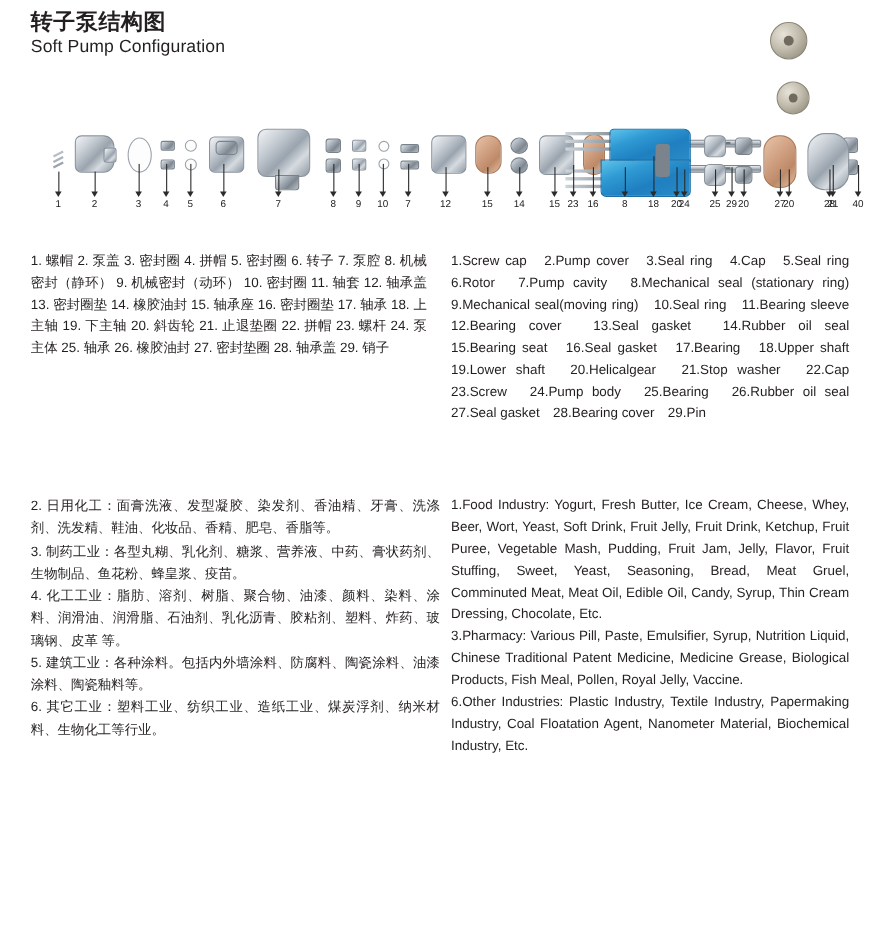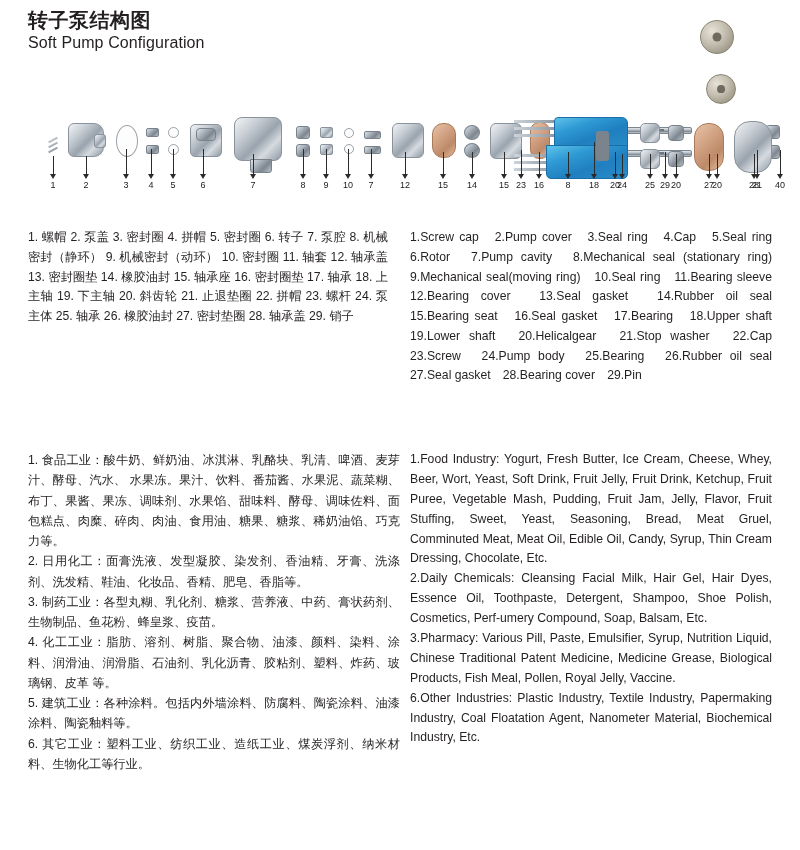--- a/index.html
+++ b/index.html
@@ -387,28 +387,26 @@
         <div class="head"></div>
       <div class="num">28</div>
     </div>
   </div>
 
   <div class="col-cn parts-cn">1. 螺帽  2. 泵盖  3. 密封圈  4. 拼帽  5. 密封圈  6. 转子  7. 泵腔  8. 机械密封（静环）  9. 机械密封（动环）  10. 密封圈  11. 轴套  12. 轴承盖  13. 密封圈垫  14. 橡胶油封  15. 轴承座  16. 密封圈垫  17. 轴承  18. 上主轴  19. 下主轴  20. 斜齿轮  21. 止退垫圈  22. 拼帽  23. 螺杆  24. 泵主体  25. 轴承  26. 橡胶油封  27. 密封垫圈  28. 轴承盖  29. 销子</div>
   <div class="col-en parts-en">1.Screw cap　2.Pump cover　3.Seal ring　4.Cap　5.Seal ring　6.Rotor　7.Pump cavity　8.Mechanical seal (stationary ring)　9.Mechanical seal(moving ring)　10.Seal ring　11.Bearing sleeve　12.Bearing cover　13.Seal gasket　14.Rubber oil seal　15.Bearing seat　16.Seal gasket　17.Bearing　18.Upper shaft　19.Lower shaft　20.Helicalgear　21.Stop washer　22.Cap　23.Screw　24.Pump body　25.Bearing　26.Rubber oil seal　27.Seal gasket　28.Bearing cover　29.Pin</div>
 
 
   <div class="col-cn apps-cn">
-    <p>1. 食品工业：酸牛奶、鲜奶油、冰淇淋、乳酪块、乳清、啤酒、麦芽汁、酵母、汽水、 水果冻。果汁、饮料、番茄酱、水果泥、蔬菜糊、布丁、果酱、果冻、调味剂、水果馅、甜味料、酵母、调味佐料、面包糕点、肉糜、碎肉、肉油、食用油、糖果、糖浆、稀奶油馅、巧克力等。</p>
     <p>2. 日用化工：面膏洗液、发型凝胶、染发剂、香油精、牙膏、洗涤剂、洗发精、鞋油、化妆品、香精、肥皂、香脂等。</p>
     <p>3. 制药工业：各型丸糊、乳化剂、糖浆、营养液、中药、膏状药剂、生物制品、鱼花粉、蜂皇浆、疫苗。</p>
     <p>4. 化工工业：脂肪、溶剂、树脂、聚合物、油漆、颜料、染料、涂料、润滑油、润滑脂、石油剂、乳化沥青、胶粘剂、塑料、炸药、玻璃钢、皮革 等。</p>
     <p>5. 建筑工业：各种涂料。包括内外墙涂料、防腐料、陶瓷涂料、油漆涂料、陶瓷釉料等。</p>
     <p>6. 其它工业：塑料工业、纺织工业、造纸工业、煤炭浮剂、纳米材料、生物化工等行业。</p>
   </div>
 
   <div class="col-en apps-en">
     <p>1.Food Industry: Yogurt, Fresh Butter, Ice Cream, Cheese, Whey, Beer, Wort, Yeast, Soft Drink, Fruit Jelly, Fruit Drink, Ketchup, Fruit Puree, Vegetable Mash, Pudding, Fruit Jam, Jelly, Flavor, Fruit Stuffing, Sweet, Yeast, Seasoning, Bread, Meat Gruel, Comminuted Meat, Meat Oil, Edible Oil, Candy, Syrup, Thin Cream Dressing, Chocolate, Etc.</p>
-    <p>2.Daily Chemicals: Cleansing Facial Milk, Hair Gel, Hair Dyes, Essence Oil, Toothpaste, Detergent, Shampoo, Shoe Polish, Cosmetics, Perf-umery Compound, Soap, Balsam, Etc.</p>
     <p>3.Pharmacy: Various Pill, Paste, Emulsifier, Syrup, Nutrition Liquid, Chinese Traditional Patent Medicine, Medicine Grease, Biological Products, Fish Meal, Pollen, Royal Jelly, Vaccine.</p>
     <p>6.Other Industries: Plastic Industry, Textile Industry, Papermaking Industry, Coal Floatation Agent, Nanometer Material, Biochemical Industry, Etc.</p>
   </div>
 
 </div>
 
 </body></html>

